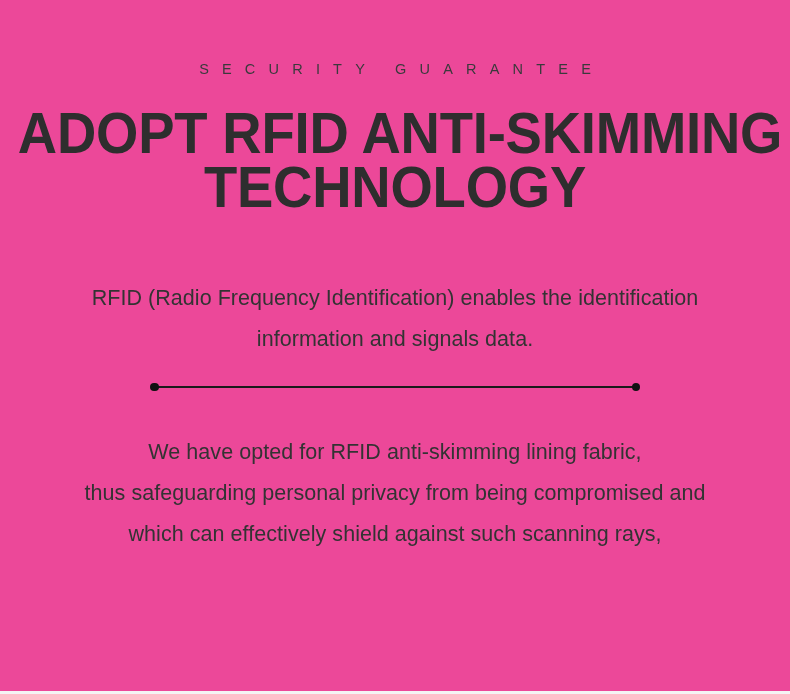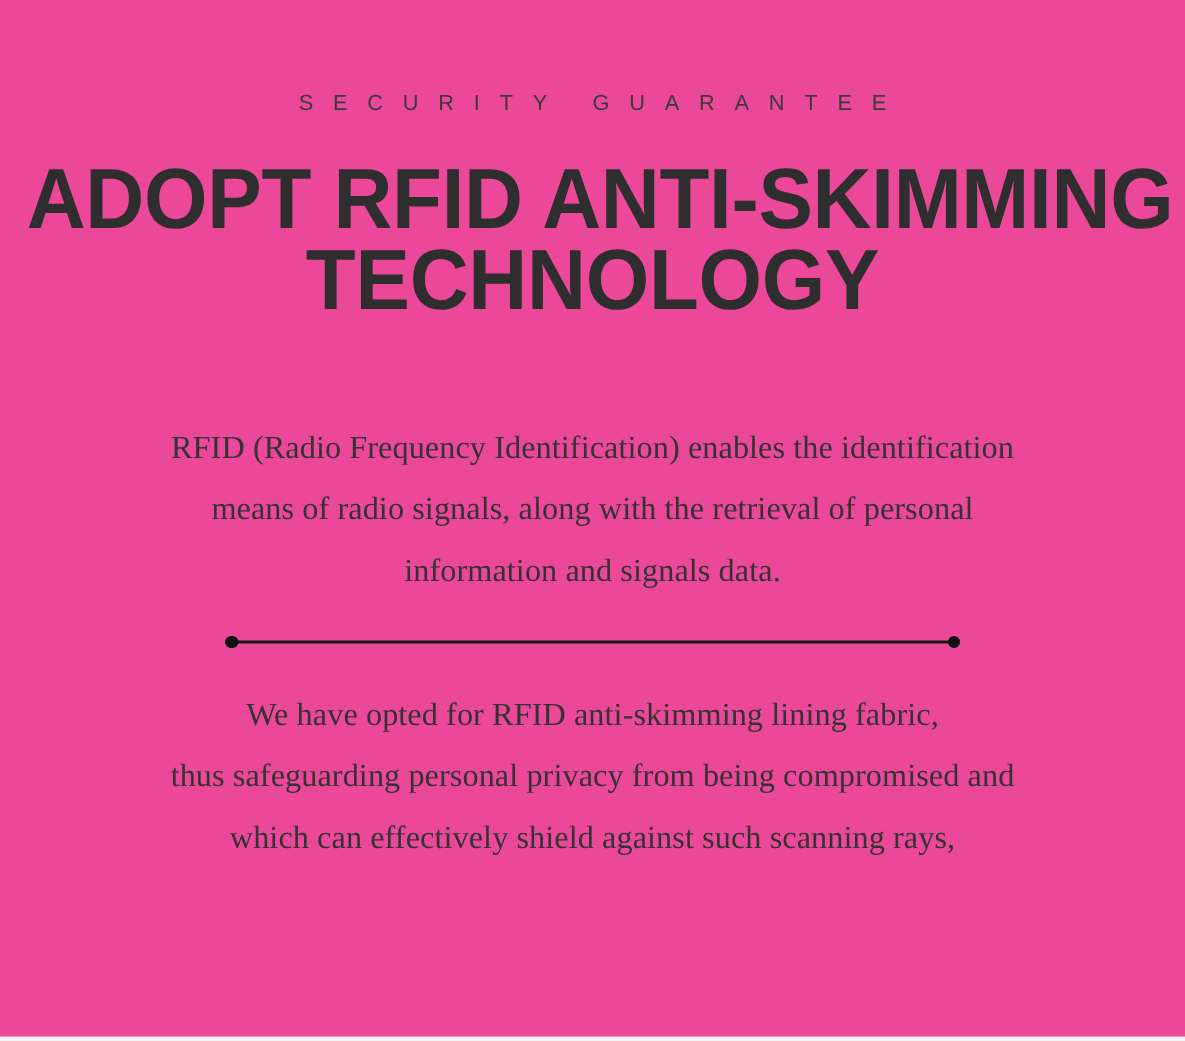--- a/index.html
+++ b/index.html
@@ -55,36 +55,36 @@
   }
   .headline .hl-line {
     display: block;
     white-space: nowrap;
   }
   .headline .hl-line-1 { font-size: 57px; }
   .headline .hl-line-2 { font-size: 57px; }
 
   
   .body-copy {
-    font-family: Liberation Serif, serif;
+    font-family: Liberation Sans, sans-serif;
     font-size: 21.5px;
     font-weight: 400;
     color: #333333;
     text-align: center;
     line-height: 41px;
     width: 772px;
     letter-spacing: 0.05px;
   }
   .body-copy .ln {
     display: block;
     white-space: nowrap;
   }
 
   .para-one  { margin-top: 25px; }
-  .para-two  { margin-top: 23px; }
+  .para-two  { margin-top: 40px; }
 
   
   .divider {
     margin-top: 22px;
     width: 490px;
     height: 10px;
     position: relative;
     display: flex;
     align-items: center;
     justify-content: space-between;
@@ -123,21 +123,20 @@
 
   <div class="eyebrow">SECURITY GUARANTEE</div>
 
   <h1 class="headline">
     <span class="hl-line hl-line-1">ADOPT RFID ANTI-SKIMMING</span>
     <span class="hl-line hl-line-2">TECHNOLOGY</span>
   </h1>
 
   <div class="body-copy para-one">
     <span class="ln">RFID (Radio Frequency Identification) enables the identification</span>
-    <span class="ln">means of radio signals, along with the retrieval of personal</span>
     <span class="ln">information and signals data.</span>
   </div>
 
   <div class="divider">
     <span class="dot"></span>
     <span class="rule"></span>
     <span class="dot"></span>
   </div>
 
   <div class="body-copy para-two">

